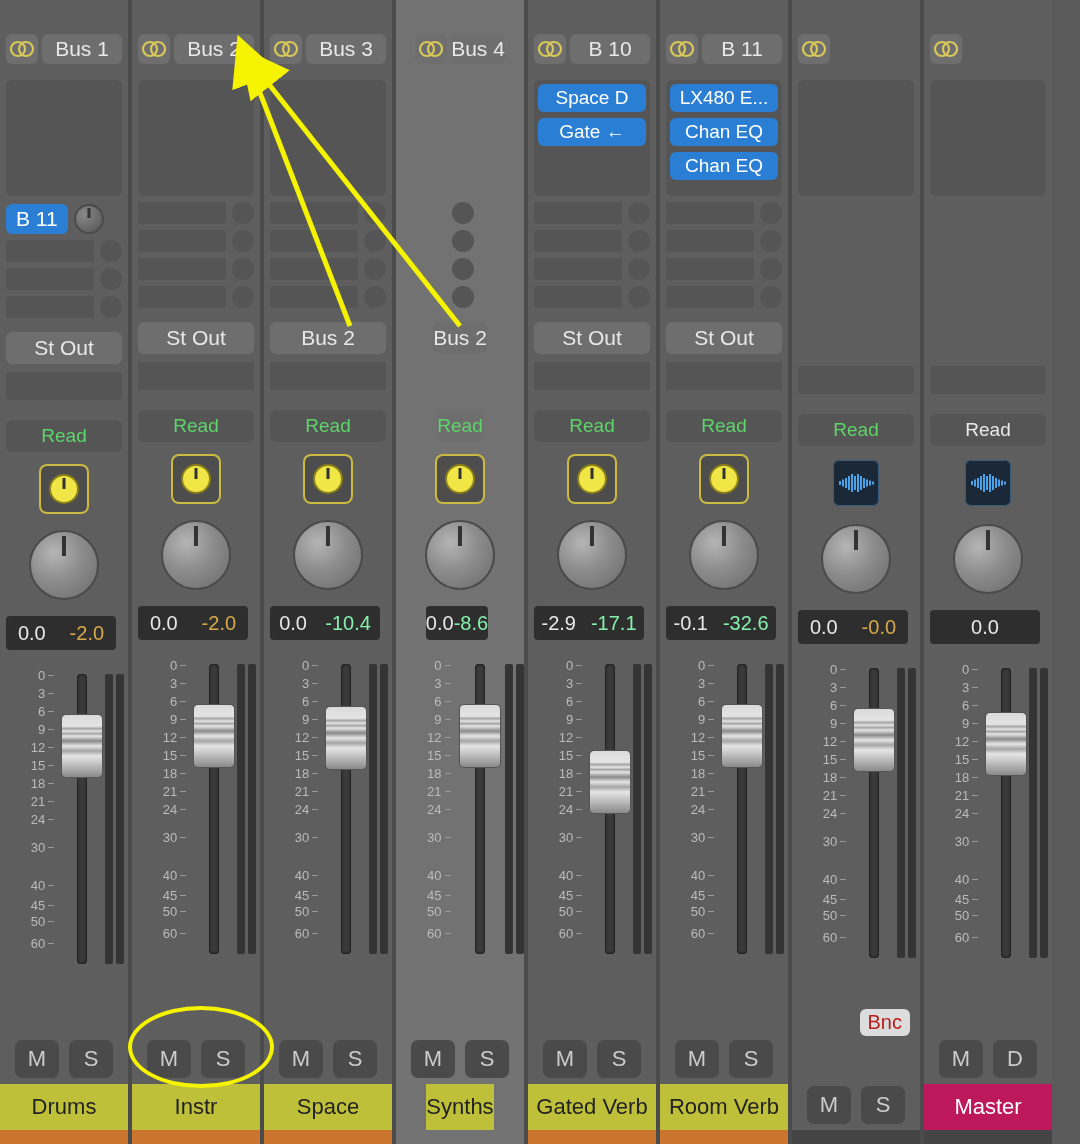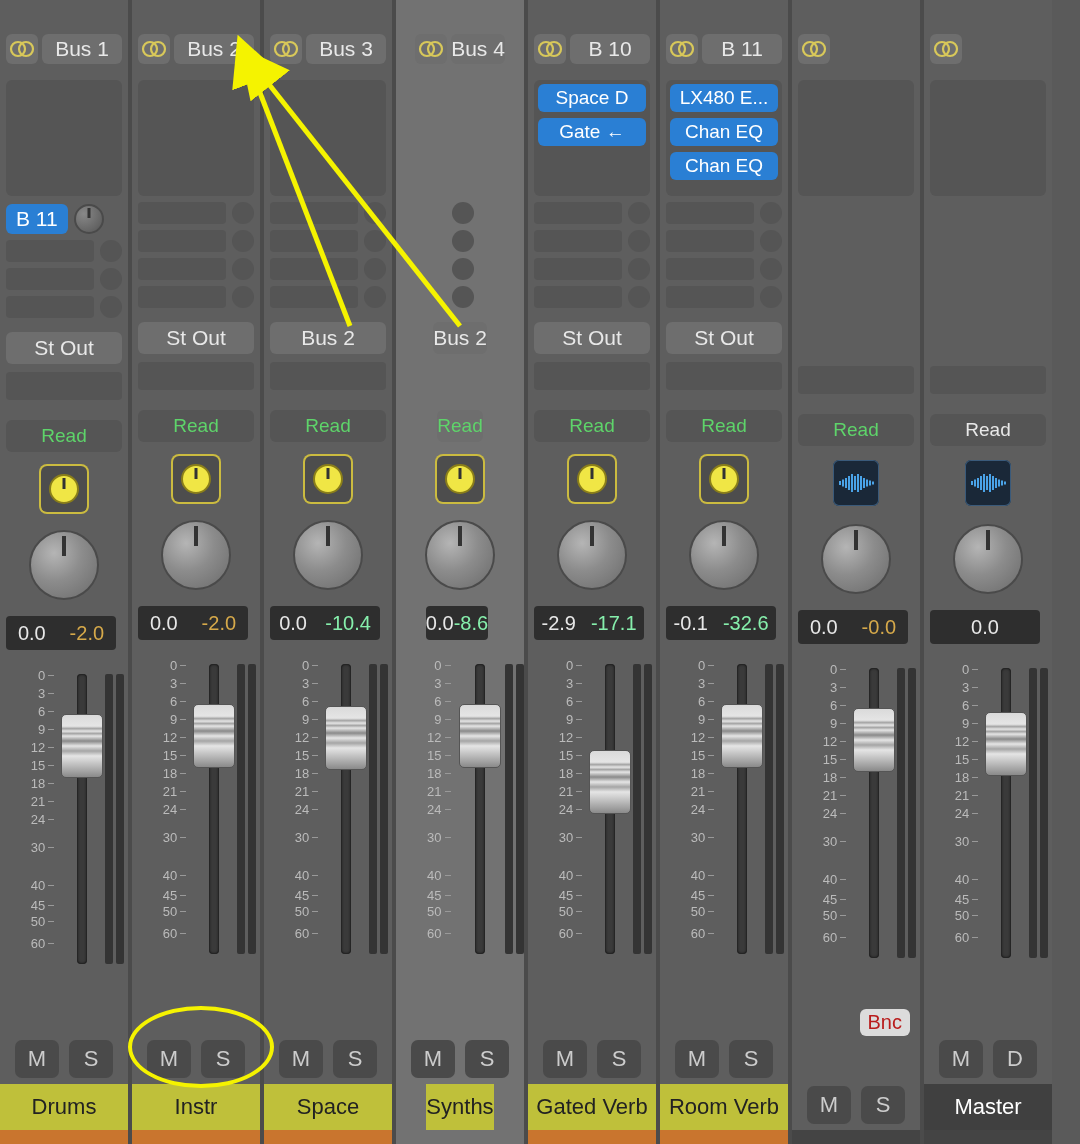--- a/index.html
+++ b/index.html
@@ -213,21 +213,21 @@
     padding:2px 8px;border-radius:6px;font-weight:500;
   }
   
   .name{
     height:46px;
     display:flex;align-items:center;justify-content:center;
     font-size:22px;color:#222;font-weight:500;
   }
   .name.yellow{background:#bfc03a;}
   .name.purple{background:#b8318c;color:#fff;}
-  .name.blue{background:#404040;color:#fff;}
+  .name.blue{background:#be185d;color:#fff;}
   
   .bottom-strip{height:14px;}
   .bottom-strip.orange{background:#c9752e;}
   .bottom-strip.dark{background:#444;}
   
   
   .annotation-arrows {
     position:absolute;top:0;left:0;width:100%;height:100%;
     pointer-events:none;z-index:50;
   }

